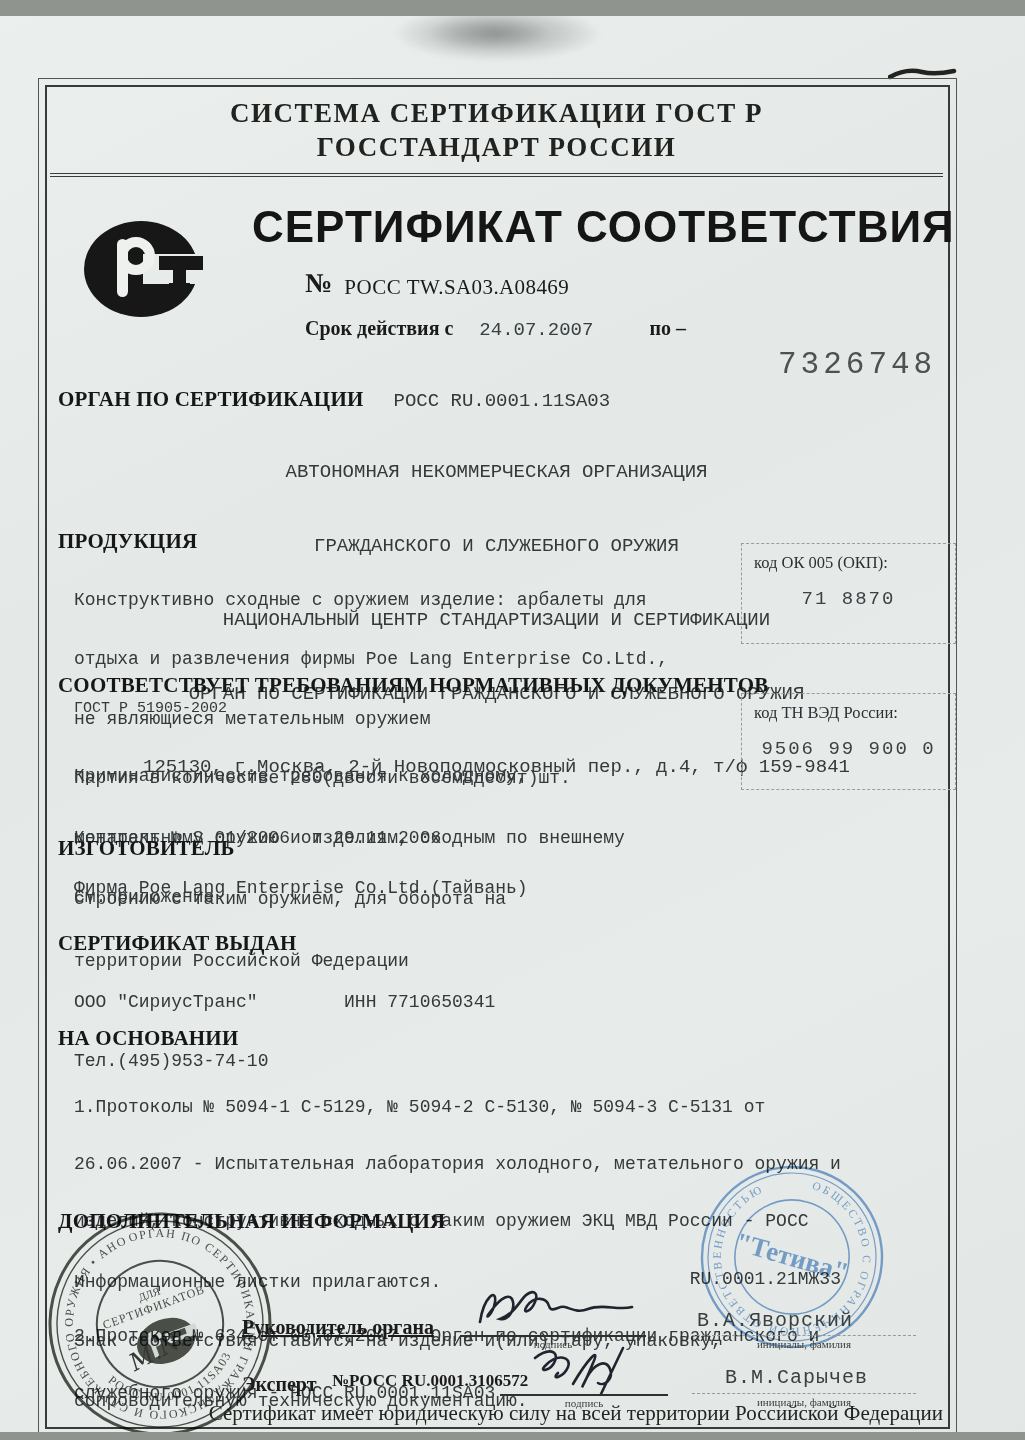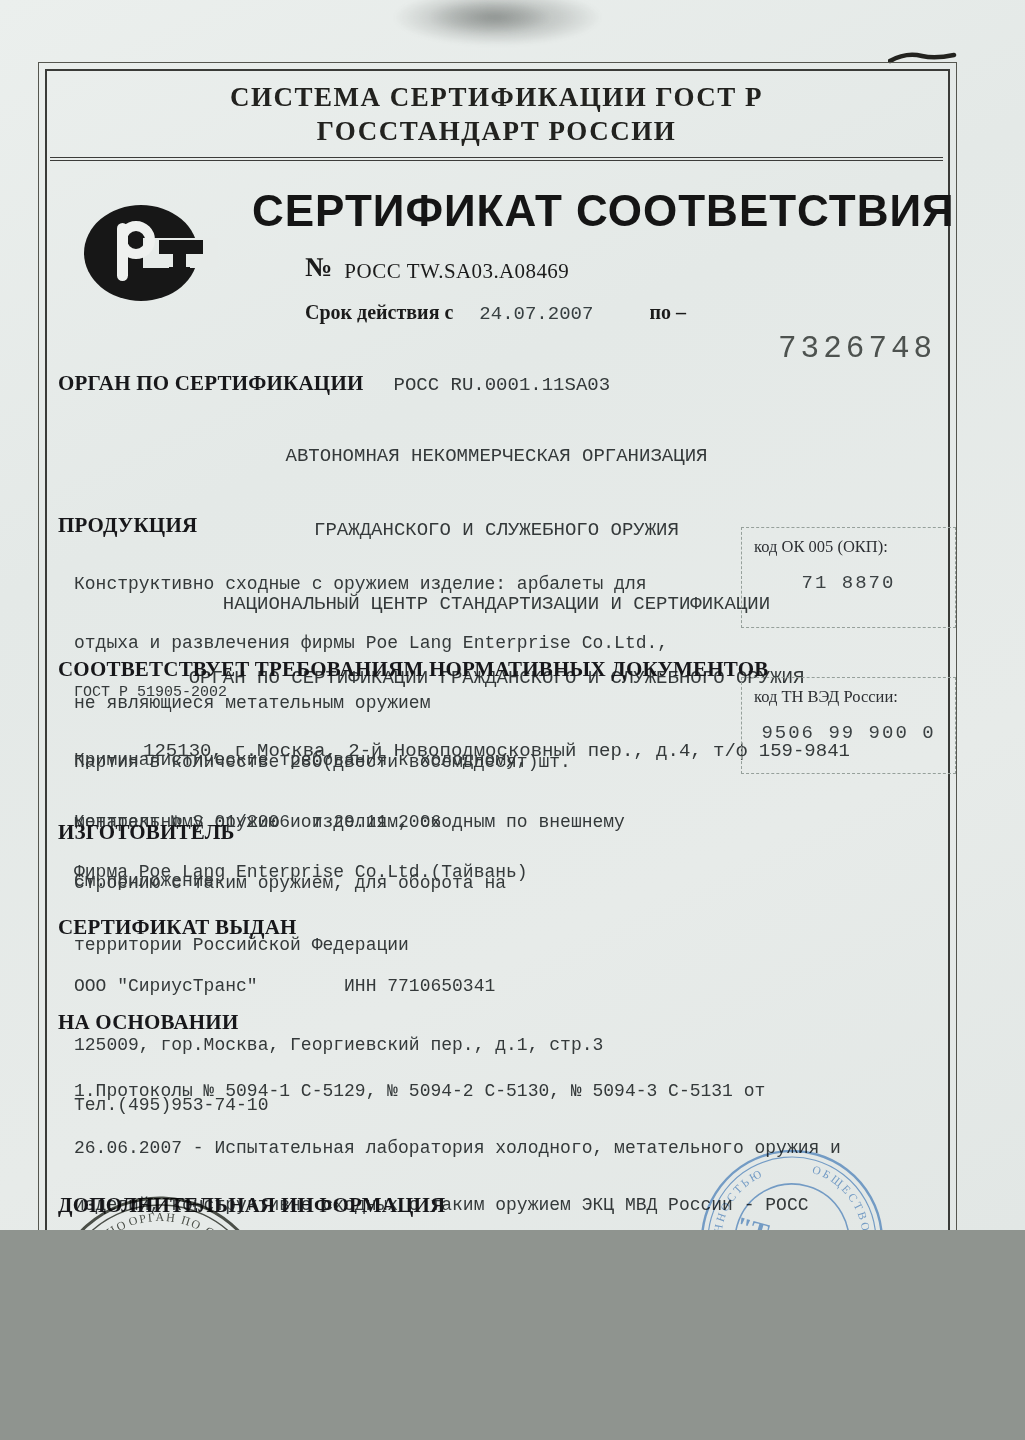--- a/index.html
+++ b/index.html
@@ -1,16 +1,16 @@
 <!DOCTYPE html>
 <html><head>
 <meta charset="utf-8">
 <style>
   html,body{margin:0;padding:0;background:#8f948f;}
-  .page{position:relative;width:1025px;height:1230px;margin:0 auto;overflow:hidden;
+  .page{position:relative;width:1025px;height:1416px;margin:16px auto;overflow:hidden;
         background:linear-gradient(155deg,#ebefed 0%,#e4e9e7 35%,#e7ebe9 70%,#e2e7e5 100%);
         font-family:"Liberation Serif","DejaVu Serif",serif;color:#1b1b1b;}
   .abs{position:absolute;}
   
   .frame{position:absolute;left:38px;top:62px;width:917px;height:1356px;border:1px solid #55564f;}
   .frame-inner{position:absolute;left:6px;top:6px;right:6px;bottom:6px;border:2px solid #3a3b38;}
   
   .header-box{position:absolute;left:50px;top:71px;width:893px;height:86px;
       display:flex;flex-direction:column;justify-content:center;align-items:center;gap:3px;
       border-bottom:4px double #3c3c3a;}
@@ -133,21 +133,20 @@
     <div class="code-label">код ТН ВЭД России:</div>
     <div class="code-value">9506 99 900 0</div>
   </div>
 
   <div class="abs sechead" style="left:58px;top:820px;">ИЗГОТОВИТЕЛЬ</div>
   <div class="abs mono tline" style="left:74px;top:861px;">Фирма Poe Lang Enterprise Co.Ltd.(Тайвань)</div>
 
   <div class="abs sechead" style="left:58px;top:915px;">СЕРТИФИКАТ ВЫДАН</div>
   <div class="abs mono" style="left:74px;top:939px;">
     <div class="tline">ООО "СириусТранс"        ИНН 7710650341</div>
-    <div class="tline">125009, гор.Москва, Георгиевский пер., д.1, стр.3</div>
     <div class="tline">Тел.(495)953-74-10</div>
   </div>
 
   <div class="abs sechead" style="left:58px;top:1010px;">НА ОСНОВАНИИ</div>
   <div class="abs mono" style="left:74px;top:1045px;">
     <div class="tline" style="line-height:21.2px;">1.Протоколы № 5094-1 С-5129, № 5094-2 С-5130, № 5094-3 С-5131 от</div>
     <div class="tline" style="line-height:21.2px;">26.06.2007 - Испытательная лаборатория холодного, метательного оружия и</div>
     <div class="tline" style="line-height:21.2px;">изделий, конструктивно сходных с таким оружием ЭКЦ МВД России - РОСС</div>
     <div class="tline" style="line-height:21.2px;text-align:right;">RU.0001.21МЖ33</div>
     <div class="tline" style="line-height:21.2px;">2.Протокол № 634 от 06.07.2007 - Орган по сертификации гражданского и</div>

